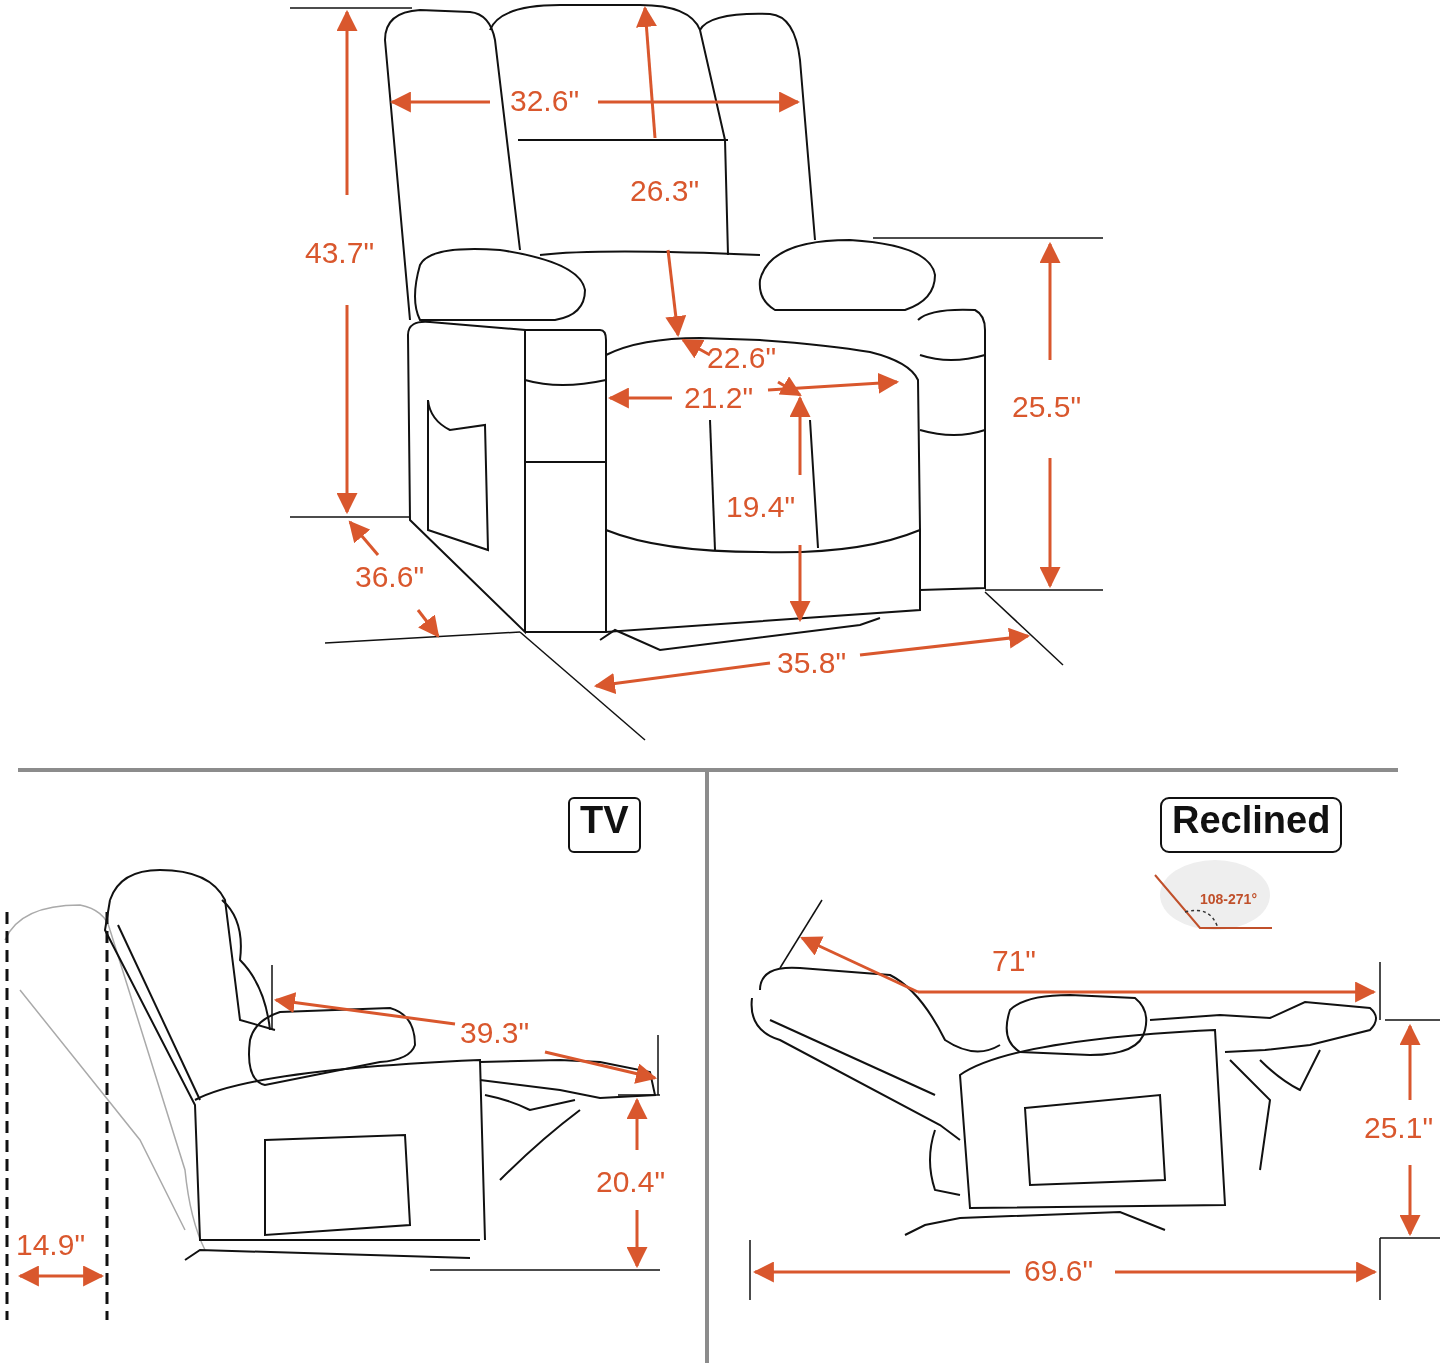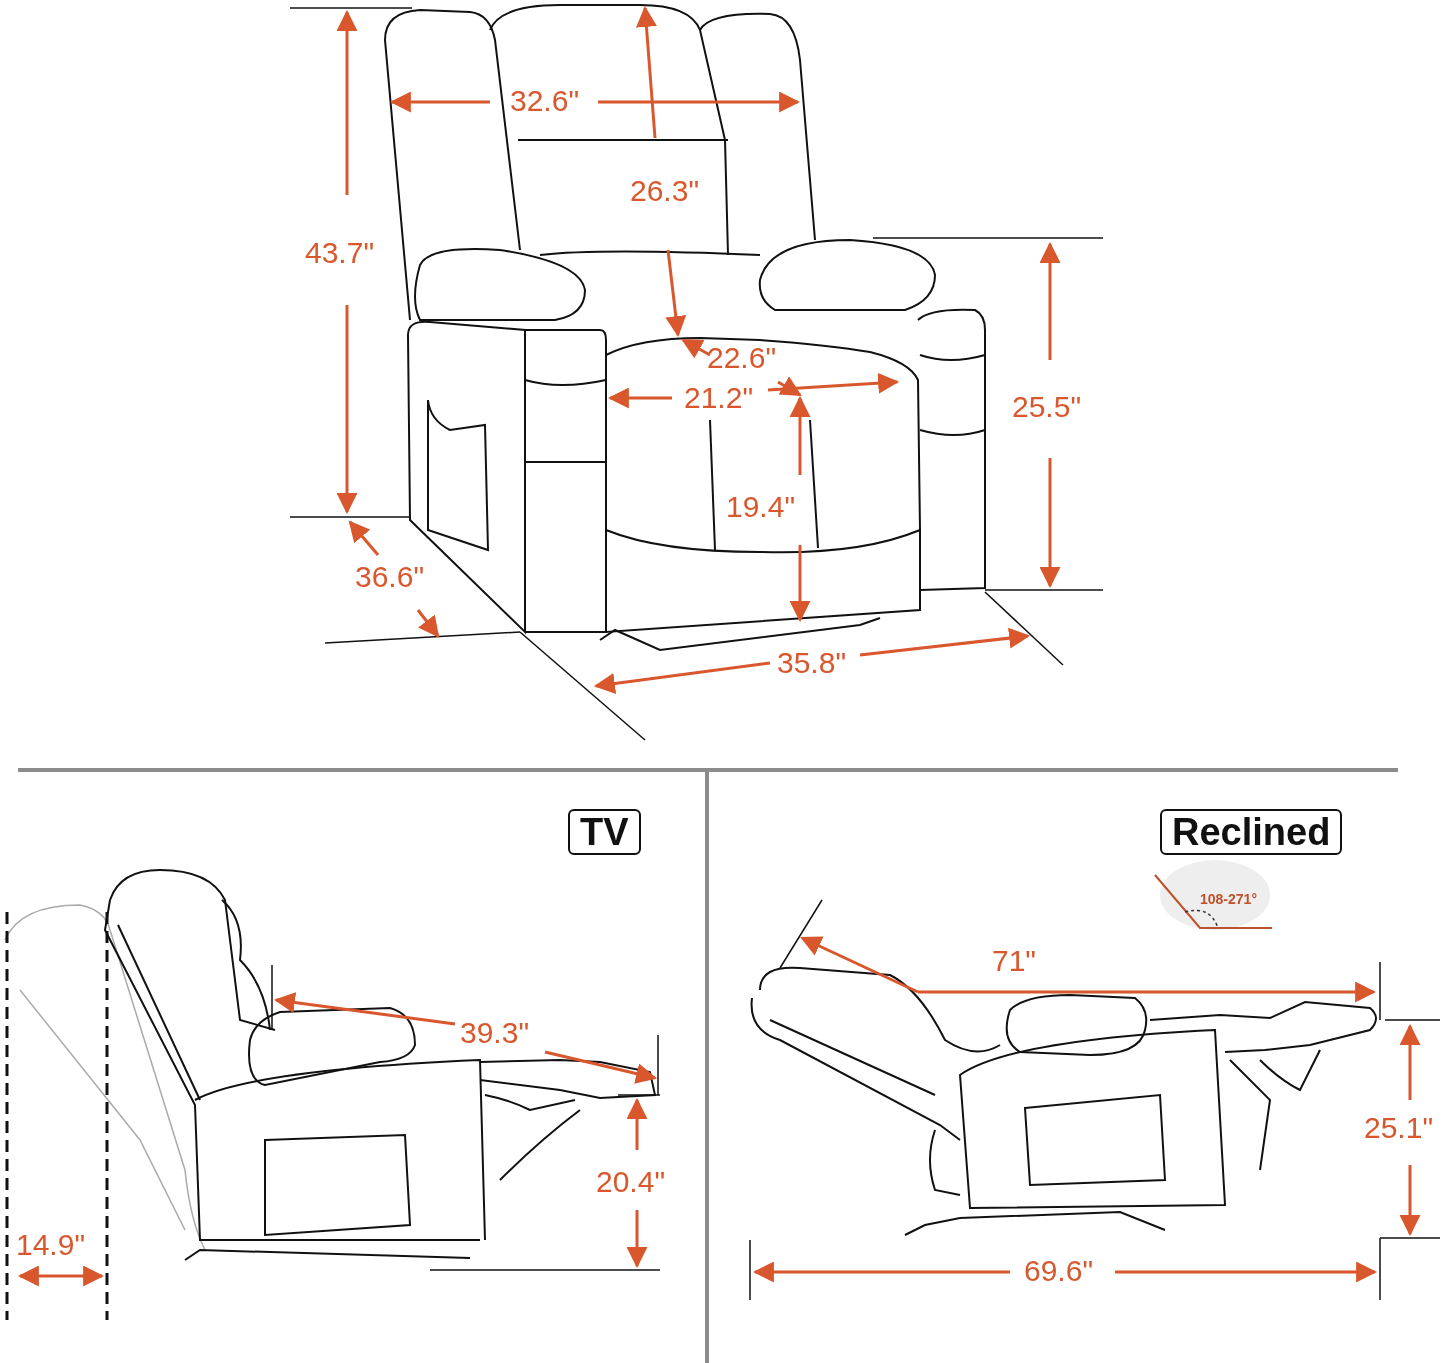--- a/index.html
+++ b/index.html
@@ -1,19 +1,19 @@
 <!DOCTYPE html>
 <html><head>
 <meta charset="utf-8">
 <style>
   html,body{margin:0;padding:0;background:#fff;}
   body{width:1445px;height:1363px;position:relative;overflow:hidden;font-family:"Liberation Sans",sans-serif;}
   svg{position:absolute;left:0;top:0;}
   .dim{position:absolute;color:#d9572d;font-size:30px;white-space:nowrap;background:#fff;line-height:1;padding:0 2px;}
-  .label-box{position:absolute;border:2px solid #111;border-radius:6px;font-weight:bold;font-size:38px;color:#111;background:#fff;line-height:1;padding:2px 10px 2px 10px;margin-top:12px;}
+  .label-box{position:absolute;border:2px solid #111;border-radius:6px;font-weight:bold;font-size:38px;color:#111;background:#fff;line-height:1;padding:2px 10px 12px 10px;}
   .angle{position:absolute;color:#c0502b;font-weight:bold;font-size:14px;}
 </style>
 </head>
 <body>
 
 <svg width="1445" height="1363" viewBox="0 0 1445 1363">
   <defs>
     <marker id="ah" viewBox="0 0 10 10" refX="9" refY="5" markerWidth="7" markerHeight="7" orient="auto-start-reverse">
       <path d="M0,0 L10,5 L0,10 z" fill="#d9572d"></path>
     </marker>
@@ -150,17 +150,17 @@
 <div class="dim" style="left:724px;top:492px;background:transparent;">19.4"</div>
 <div class="dim" style="left:1010px;top:392px;">25.5"</div>
 <div class="dim" style="left:353px;top:562px;">36.6"</div>
 <div class="dim" style="left:775px;top:648px;">35.8"</div>
 
 <div class="label-box" style="left:568px;top:797px;">TV</div>
 <div class="dim" style="left:458px;top:1018px;">39.3"</div>
 <div class="dim" style="left:594px;top:1167px;">20.4"</div>
 <div class="dim" style="left:14px;top:1230px;">14.9"</div>
 
-<div class="label-box" style="left:1160px;top:797px;">Reclined</div>
+<div class="label-box" style="left:1160px;top:797px;border-radius:9px;">Reclined</div>
 <div class="angle" style="left:1200px;top:891px;">108-271°</div>
 <div class="dim" style="left:990px;top:946px;">71"</div>
 <div class="dim" style="left:1362px;top:1113px;">25.1"</div>
 <div class="dim" style="left:1022px;top:1256px;">69.6"</div>
 
 </body></html>

